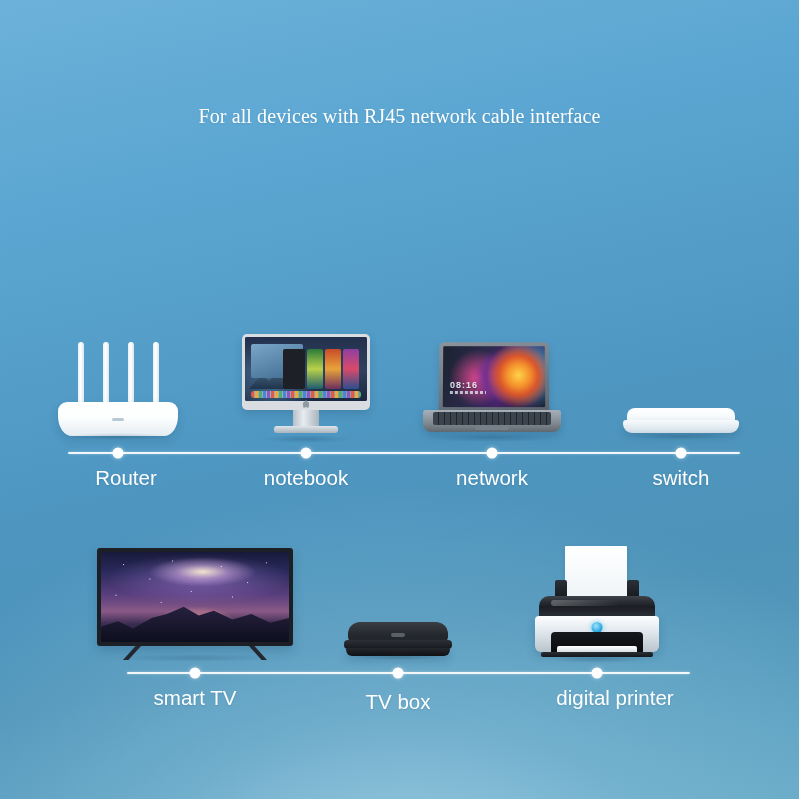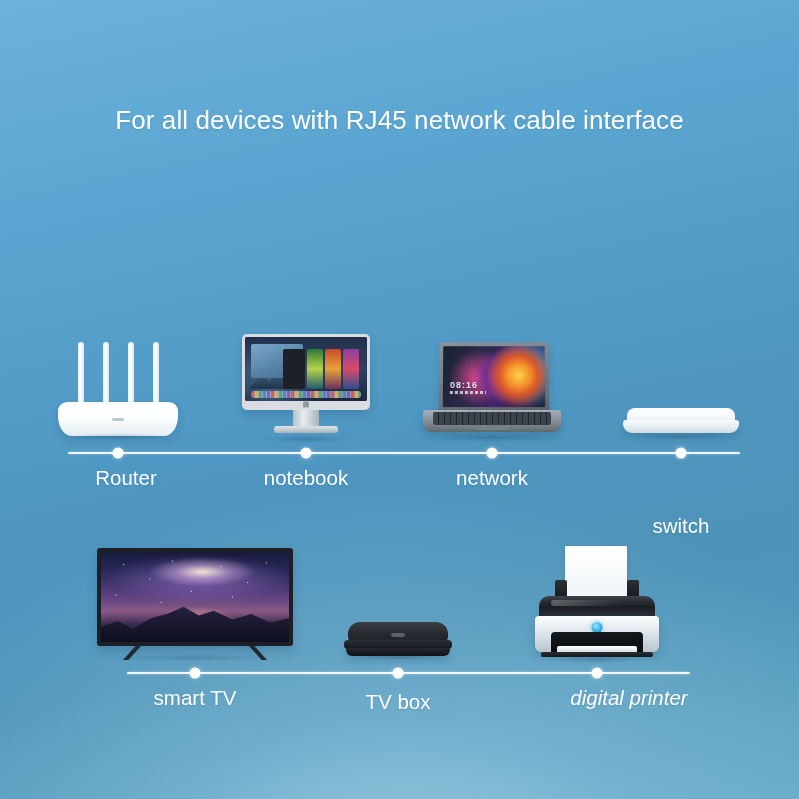--- a/index.html
+++ b/index.html
@@ -17,22 +17,22 @@
       linear-gradient(168deg, #6cb2d9 0%, #5ba6d2 22%, #4e97c2 52%, #4e93b8 74%, #61a6c4 100%);
   }
 
   
   .header{ position:absolute; left:0; right:0; top:86px; text-align:center; }
   .title{
     font-size:41px; font-weight:700; color:#ffffff; letter-spacing:-.4px;
     line-height:1.12; text-shadow:0 1px 2px rgba(30,70,100,.18);
   }
   .subtitle{
-    margin-top:19px; font-size:26px; color:#ffffff; font-weight:400;
-    letter-spacing:.1px; text-shadow:0 1px 2px rgba(30,70,100,.14);
+    margin-top:19px; font-size:20px; color:#ffffff; font-weight:400;
+    letter-spacing:.1px; text-shadow:0 1px 2px rgba(30,70,100,.14);font-family:Liberation Serif, serif;
   }
 
   
   .row{ position:absolute; left:0; right:0; }
   .row1{ top:300px; height:200px; }
   .row2{ top:520px; height:200px; }
 
   .icons{ position:relative; height:140px; }
   .icon-slot{ position:absolute; bottom:0; transform:translateX(-50%);
               display:flex; align-items:flex-end; justify-content:center; }
@@ -346,21 +346,21 @@
     <div style="position:relative;height:60px;">
       <span class="rule" style="left:68px;width:672px;top:12px;"></span>
       <span class="dot" style="left:118px;top:13px;"></span>
       <span class="dot" style="left:306px;top:13px;"></span>
       <span class="dot" style="left:492px;top:13px;"></span>
       <span class="dot" style="left:681px;top:13px;"></span>
 
       <span class="label" style="left:126px;top:26px;">Router</span>
       <span class="label" style="left:306px;top:26px;">notebook</span>
       <span class="label" style="left:492px;top:26px;">network</span>
-      <span class="label" style="left:681px;top:26px;margin-top:48px;">switch</span>
+      <span class="label" style="left:681px;top:26px;">switch</span>
     </div>
   </div>
 
   <div class="row row2">
 
     <div class="icons">
 
       <div class="icon-slot" style="left:195px;">
         <div class="tv">
           <div class="frame">
@@ -404,17 +404,17 @@
     </div>
 
     <div style="position:relative;height:60px;">
       <span class="rule" style="left:127px;width:563px;top:12px;"></span>
       <span class="dot" style="left:195px;top:13px;"></span>
       <span class="dot" style="left:398px;top:13px;"></span>
       <span class="dot" style="left:597px;top:13px;"></span>
 
       <span class="label" style="left:195px;top:26px;text-align:center;">smart TV</span>
       <span class="label" style="left:398px;top:30px;">TV box</span>
-      <span class="label" style="left:629px;top:26px;font-style:italic;">digital printer</span>
+      <span class="label" style="left:615px;top:26px;">digital printer</span>
     </div>
   </div>
 
 </div>
 
 </body></html>

